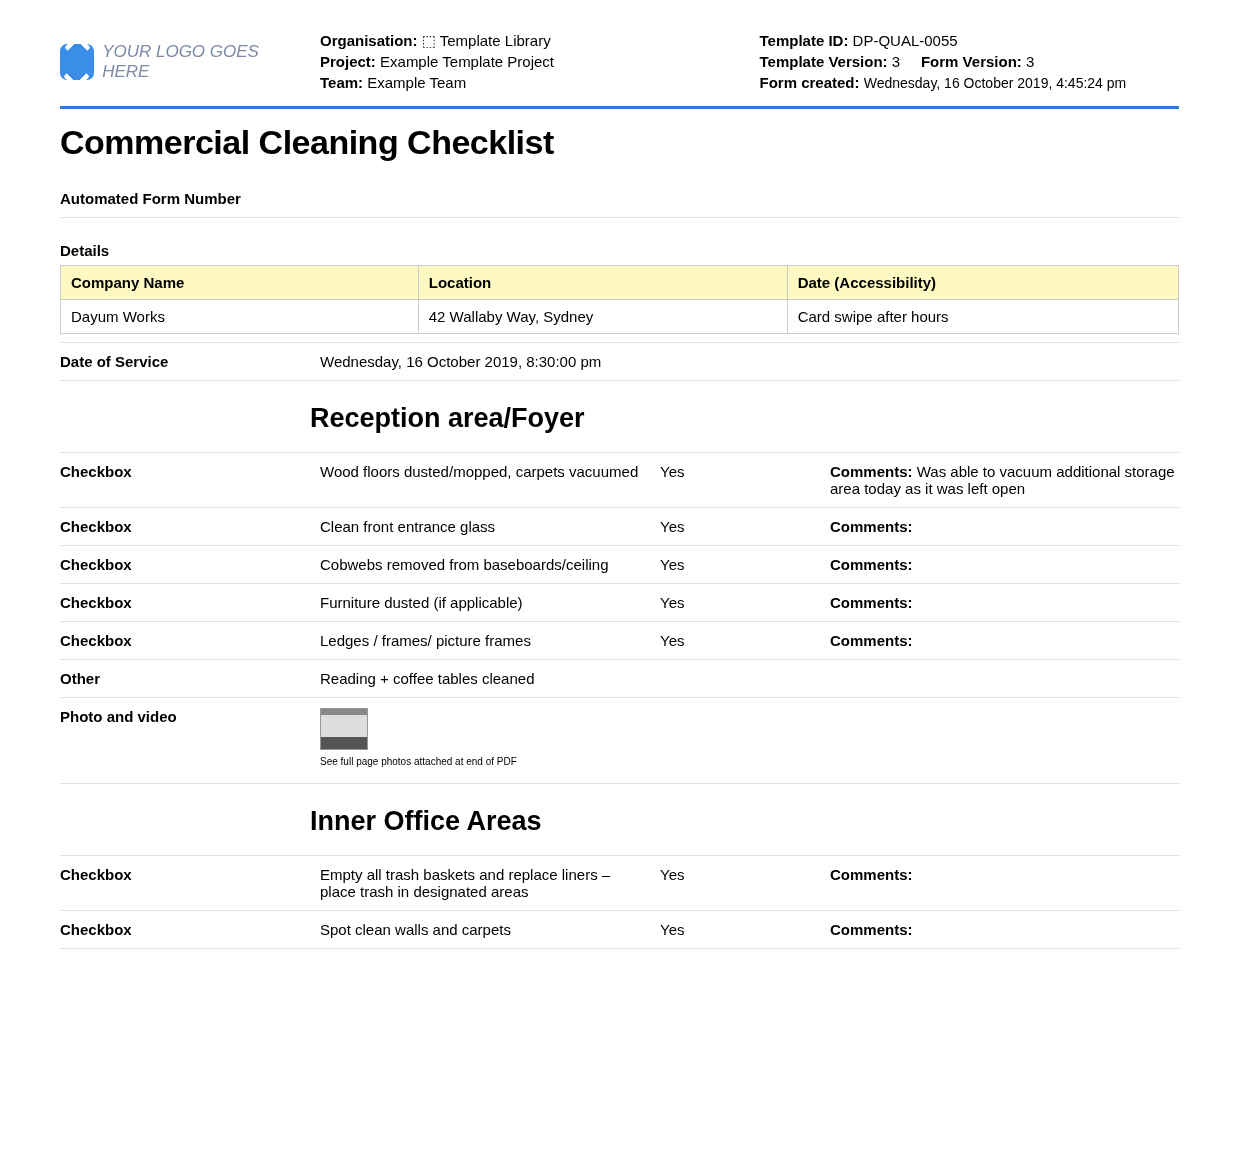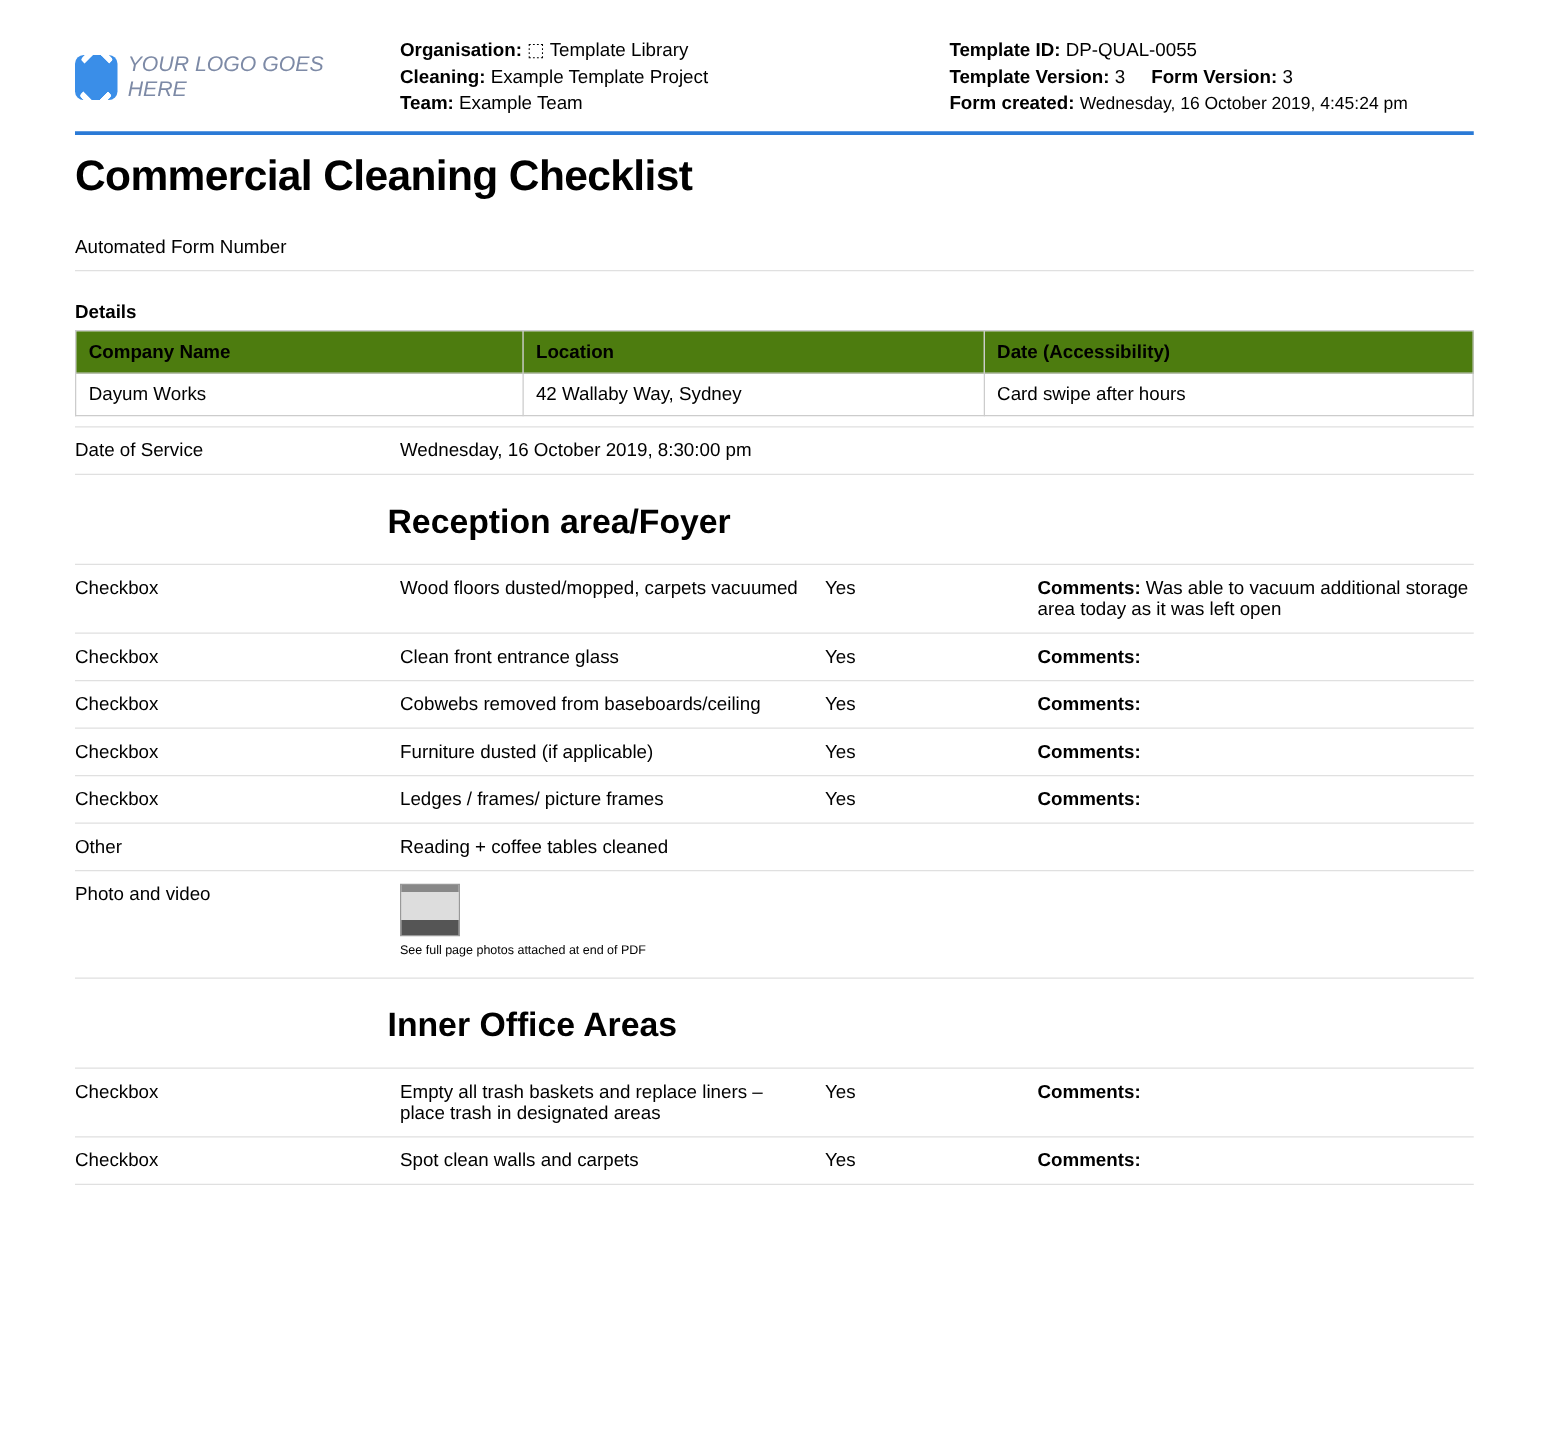--- a/index.html
+++ b/index.html
@@ -64,21 +64,21 @@
     letter-spacing: -0.5px;
   }
   .row {
     display: flex;
     padding: 10px 0;
     border-bottom: 1px solid #e0e0e0;
     gap: 10px;
   }
   .col-label {
     flex: 0 0 250px;
-    font-weight: normal;
+    font-weight: bold;
   }
   .col-task { flex: 0 0 330px; }
   .col-yn { flex: 0 0 160px; }
   .col-comments { flex: 1; }
   .col-comments .k { font-weight: bold; }
   .col-value { flex: 1; }
   .section-title {
     font-size: 27px;
     font-weight: 700;
     margin: 0;
@@ -96,21 +96,21 @@
     border-collapse: collapse;
     margin: 6px 0 2px 0;
   }
   table.details th, table.details td {
     border: 1px solid #ccc;
     padding: 8px 10px;
     text-align: left;
     font-size: 15px;
   }
   table.details th {
-    background: #4d7c0f;
+    background: #fef9c3;
     font-weight: 600;
   }
   .thumb {
     width: 46px;
     height: 40px;
     background: linear-gradient(#888 0 15%, #ddd 15% 70%, #555 70% 100%);
     border: 1px solid #999;
     margin-bottom: 6px;
   }
   .caption { font-size: 10px; }
@@ -119,21 +119,21 @@
 </head>
 <body>
 
 <div class="header">
   <div class="logo-box">
     <div class="logo-icon"></div>
     <span class="logo-text">YOUR LOGO GOES HERE</span>
   </div>
   <div class="meta-col">
     <div><span class="k">Organisation:</span> <span>⬚ Template Library</span></div>
-    <div><span class="k">Cleaning:</span> <span>Example Template Project</span></div>
+    <div><span class="k">Project:</span> <span>Example Template Project</span></div>
     <div><span class="k">Team:</span> <span>Example Team</span></div>
   </div>
   <div class="meta-col">
     <div><span class="k">Template ID:</span> <span>DP-QUAL-0055</span></div>
     <div>
       <span class="k">Template Version:</span> <span>3</span>
       &nbsp;&nbsp;&nbsp;
       <span class="k">Form Version:</span> <span>3</span>
     </div>
     <div><span class="k">Form created:</span> <span class="small">Wednesday, 16 October 2019, 4:45:24 pm</span></div>

